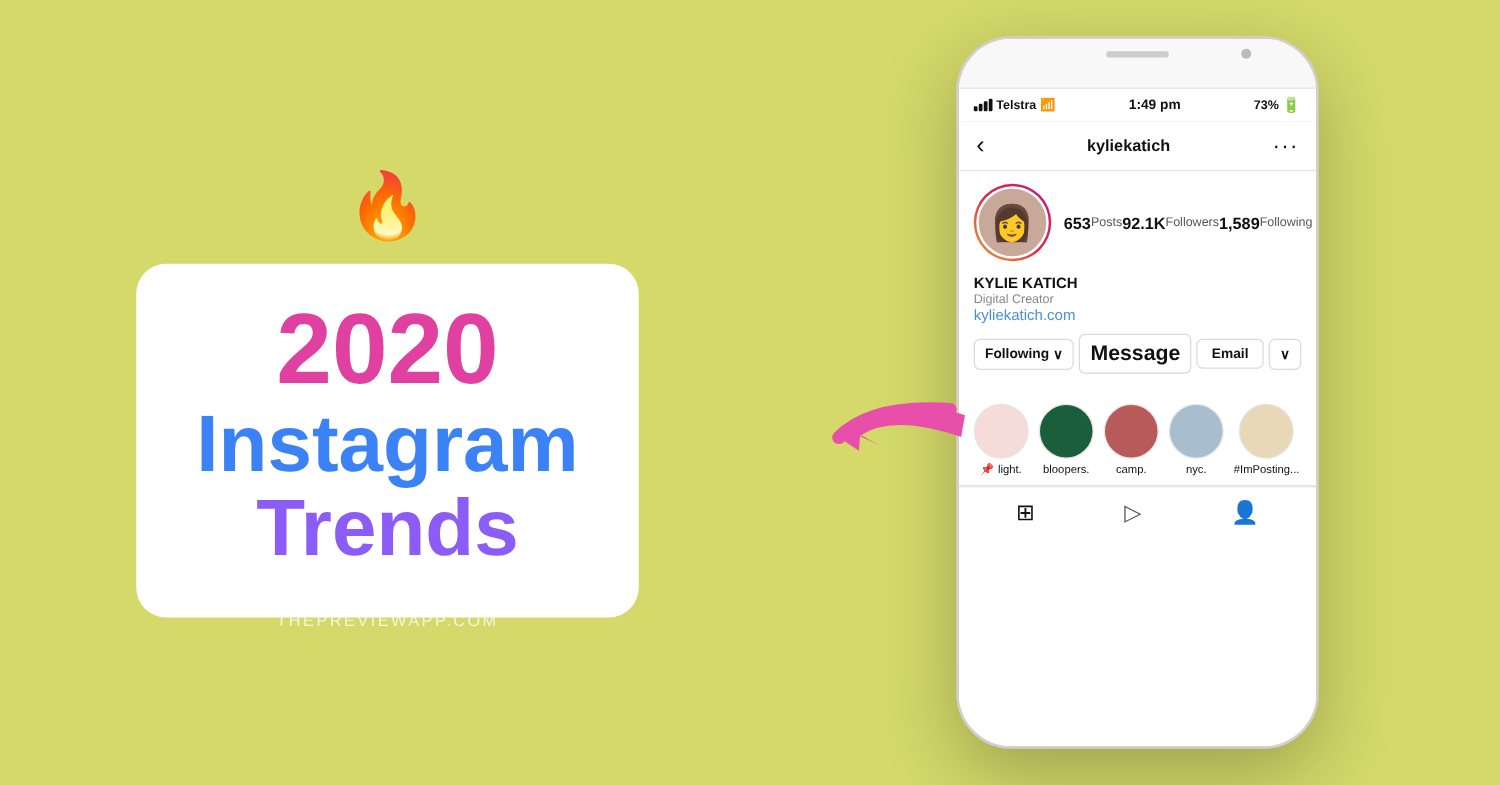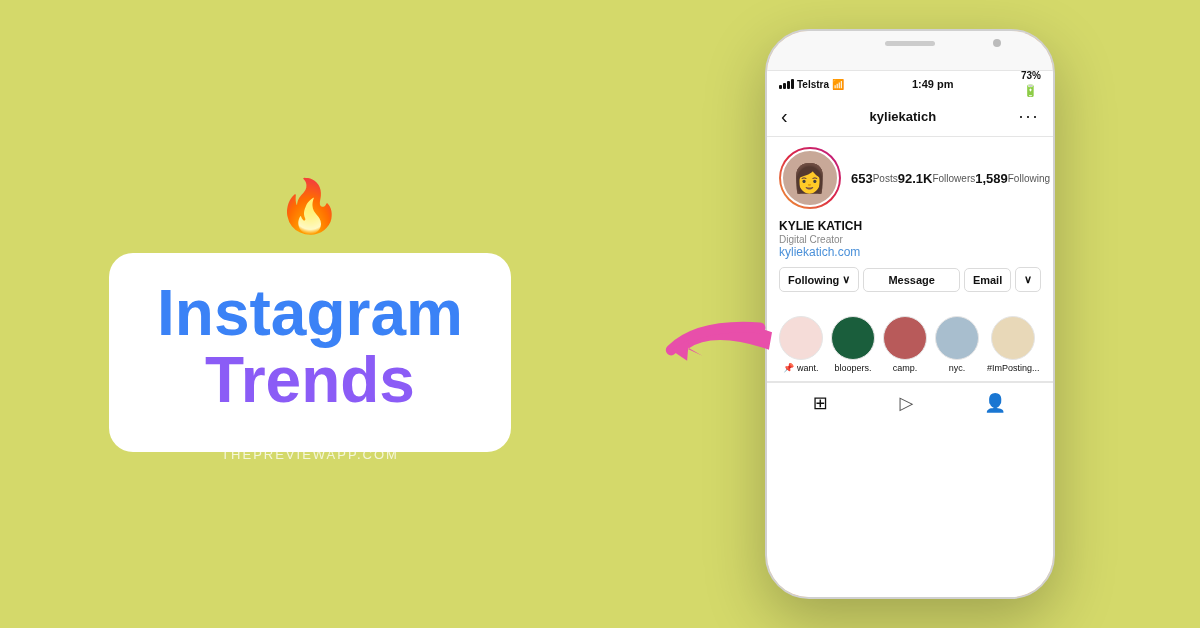--- a/index.html
+++ b/index.html
@@ -148,21 +148,21 @@
       align-items: center;
       justify-content: space-between;
       padding: 0 12px;
       font-size: 10px;
       font-weight: 600;
       color: #111;
     }
 
     .status-left { display: flex; align-items: center; gap: 3px; }
     .status-center { font-size: 11px; font-weight: 600; }
-    .status-right { display: flex; align-items: center; gap: 3px; font-size: 10px; flex-direction: column; }
+    .status-right { display: flex; align-items: center; gap: 3px; font-size: 10px; }
 
     
     .ig-nav {
       background: white;
       height: 40px;
       display: flex;
       align-items: center;
       justify-content: space-between;
       padding: 0 14px;
       border-bottom: 1px solid #e5e5e5;
@@ -287,22 +287,22 @@
       align-items: center;
       justify-content: center;
       gap: 3px;
     }
 
     .btn-message {
       flex: 1;
       background: white;
       border: 1px solid #dbdbdb;
       border-radius: 5px;
-      padding: 5px 24px;
-      font-size: 11px;
+      padding: 5px 8px;
+      font-size: 17px;
       font-weight: 600;
       color: #111;
       text-align: center;
     }
 
     .btn-email {
       flex: 1;
       background: white;
       border: 1px solid #dbdbdb;
       border-radius: 5px;
@@ -386,20 +386,21 @@
       border-radius: 1px;
     }
   </style>
 </head>
 <body>
 
 <div class="left-section">
   <div class="fire-emoji">🔥</div>
 
   <div class="text-card">
+    <div class="year-text">2020</div>
     <div class="instagram-text">Instagram</div>
     <div class="trends-text">Trends</div>
   </div>
 
   <div class="website-text">THEPREVIEWAPP.COM</div>
 </div>
 
 <div class="right-section">
 
   <div class="arrow-container">
@@ -480,21 +481,21 @@
           </button>
           <button class="btn-message">Message</button>
           <button class="btn-email">Email</button>
           <button class="btn-more">∨</button>
         </div>
       </div>
 
       <div class="highlights-row">
         <div class="highlight-item">
           <div class="highlight-circle" style="background:#f5dcd8;"></div>
-          <span class="highlight-label">📌 want.</span>
+          <span class="highlight-label">📌 light.</span>
         </div>
         <div class="highlight-item">
           <div class="highlight-circle" style="background:#1a5e3c;"></div>
           <span class="highlight-label">bloopers.</span>
         </div>
         <div class="highlight-item">
           <div class="highlight-circle" style="background:#b85a5a;"></div>
           <span class="highlight-label">camp.</span>
         </div>
         <div class="highlight-item">

